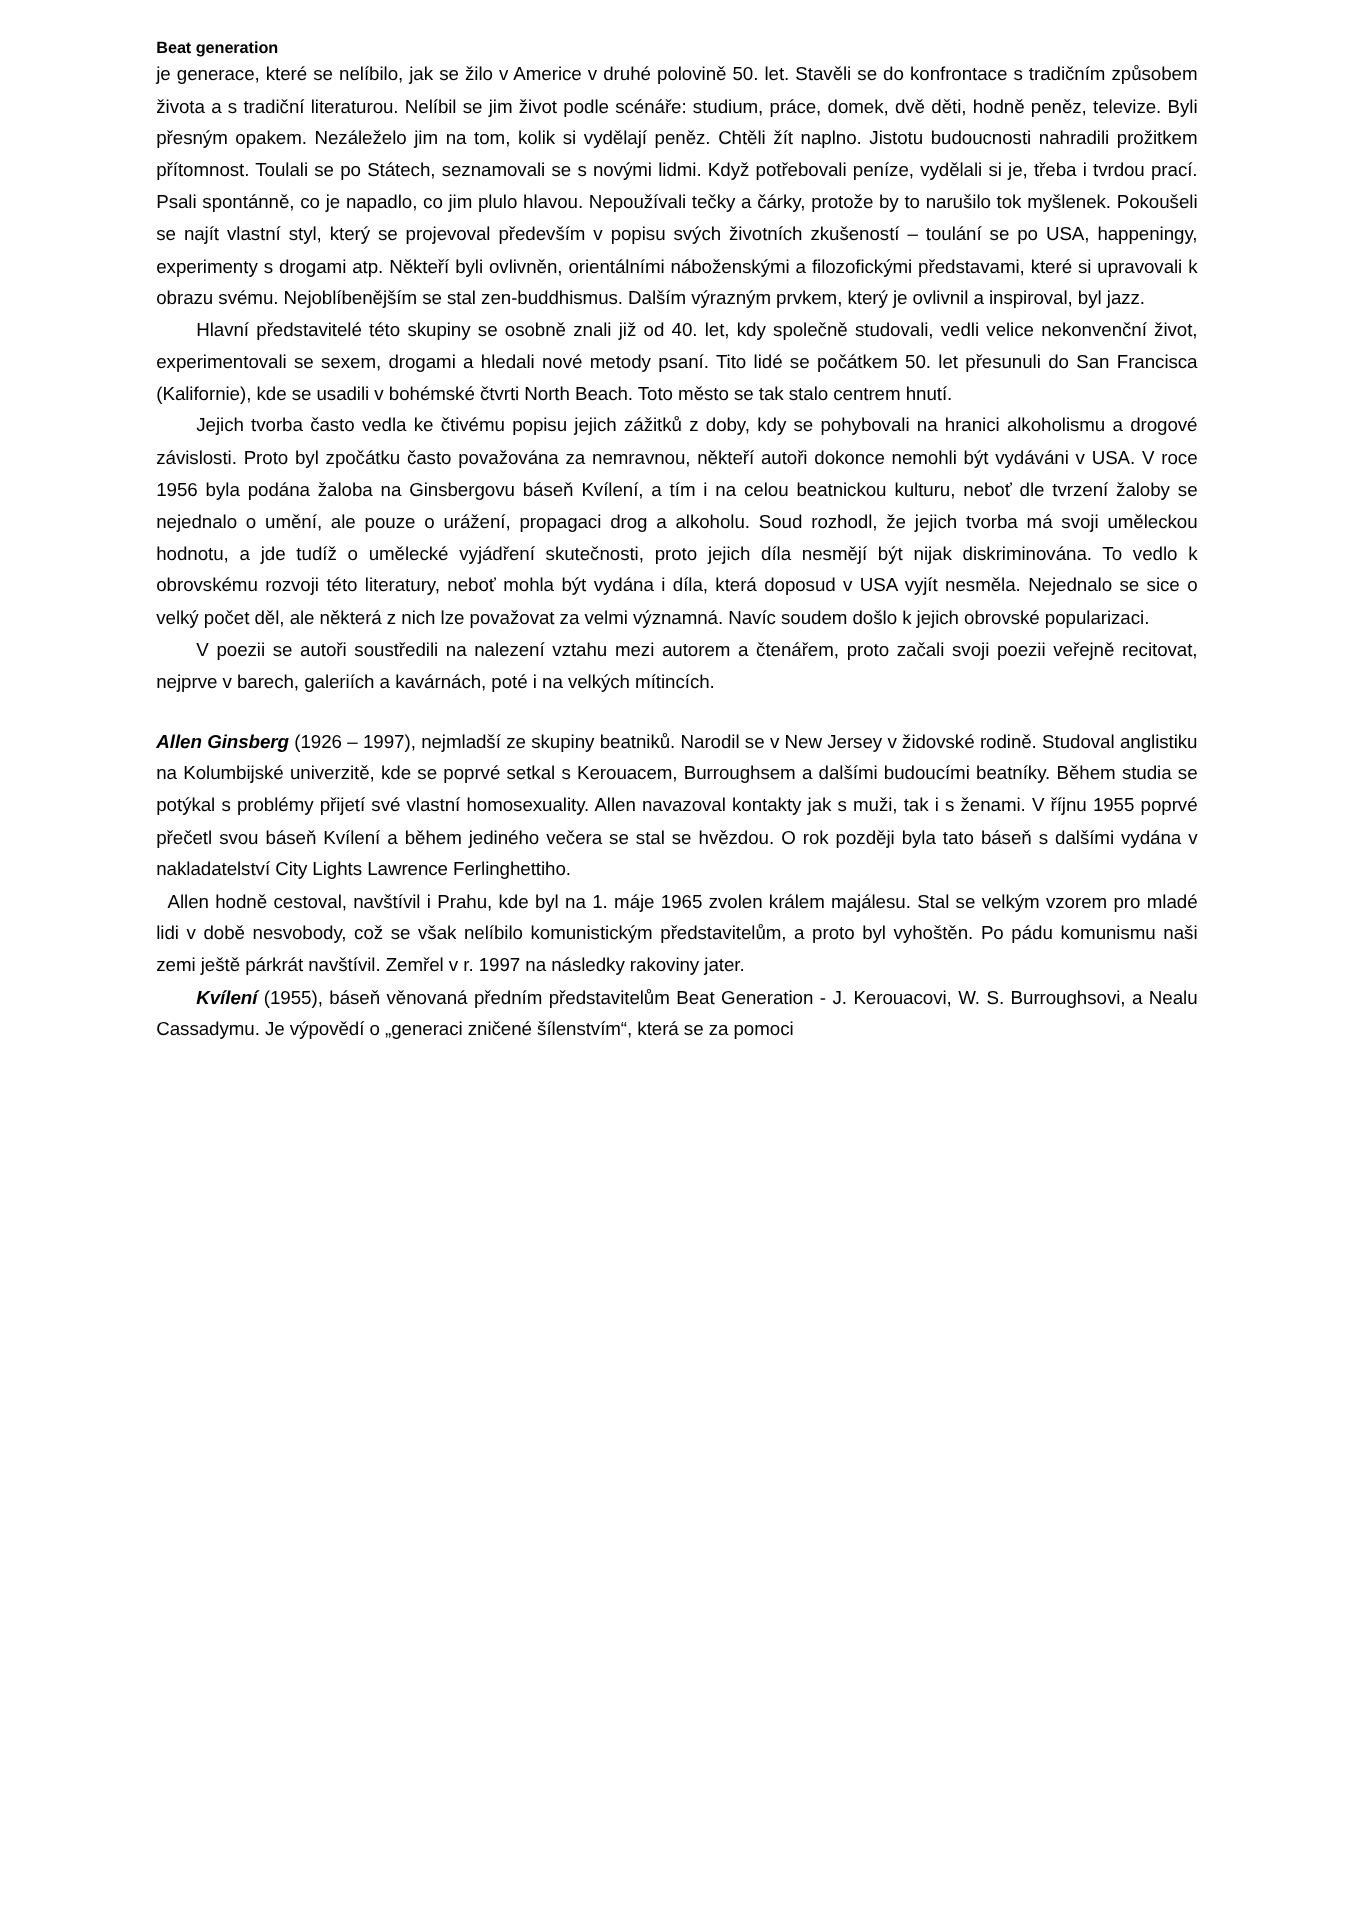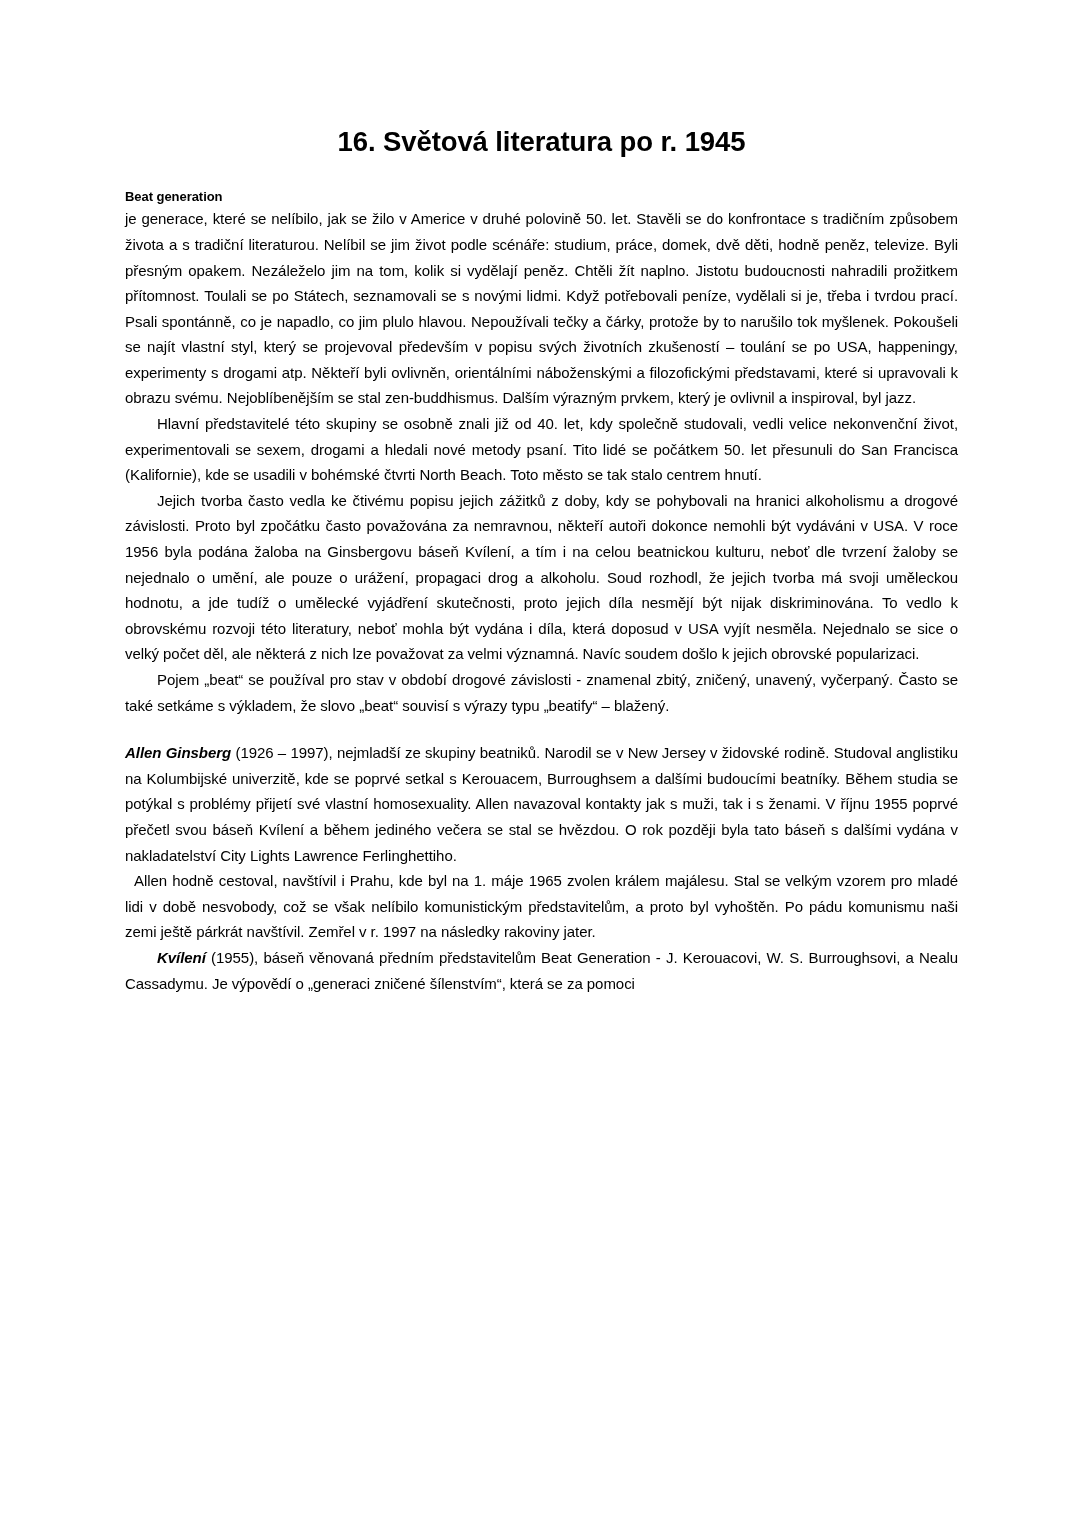--- a/index.html
+++ b/index.html
@@ -73,33 +73,32 @@
   }
   b, strong { font-weight: bold; font-style: italic; }
   .bi { font-weight: bold; font-style: italic; margin-top: 12px; }
 </style>
 </head>
 <body>
 
 <div class="page">
   <div class="content">
 
-    <h1 class="doc-title">16. Světová literatura po r. 1945</h1>
 
 
     <h3 class="section-head">Beat generation</h3>
 
     <p class="body">je generace, které se nelíbilo, jak se žilo v Americe v druhé polovině 50. let. Stavěli se do konfrontace s tradičním způsobem života a s tradiční literaturou. Nelíbil se jim život podle scénáře: studium, práce, domek, dvě děti, hodně peněz, televize. Byli přesným opakem. Nezáleželo jim na tom, kolik si vydělají peněz. Chtěli žít naplno. Jistotu budoucnosti nahradili prožitkem přítomnost. Toulali se po Státech, seznamovali se s novými lidmi. Když potřebovali peníze, vydělali si je, třeba i tvrdou prací. Psali spontánně, co je napadlo, co jim plulo hlavou. Nepoužívali tečky a čárky, protože by to narušilo tok myšlenek. Pokoušeli se najít vlastní styl, který se projevoval především v popisu svých životních zkušeností – toulání se po USA, happeningy, experimenty s drogami atp. Někteří byli ovlivněn, orientálními náboženskými a filozofickými představami, které si upravovali k obrazu svému. Nejoblíbenějším se stal zen-buddhismus. Dalším výrazným prvkem, který je ovlivnil a inspiroval, byl jazz.</p>
 
     <p class="body indent">Hlavní představitelé této skupiny se osobně znali již od 40. let, kdy společně studovali, vedli velice nekonvenční život, experimentovali se sexem, drogami a hledali nové metody psaní. Tito lidé se počátkem 50. let přesunuli do San Francisca (Kalifornie), kde se usadili v bohémské čtvrti North Beach. Toto město se tak stalo centrem hnutí.</p>
 
     <p class="body indent">Jejich tvorba často vedla ke čtivému popisu jejich zážitků z doby, kdy se pohybovali na hranici alkoholismu a drogové závislosti. Proto byl zpočátku často považována za nemravnou, někteří autoři dokonce nemohli být vydáváni v USA. V roce 1956 byla podána žaloba na Ginsbergovu báseň Kvílení, a tím i na celou beatnickou kulturu, neboť dle tvrzení žaloby se nejednalo o umění, ale pouze o urážení, propagaci drog a alkoholu. Soud rozhodl, že jejich tvorba má svoji uměleckou hodnotu, a jde tudíž o umělecké vyjádření skutečnosti, proto jejich díla nesmějí být nijak diskriminována. To vedlo k obrovskému rozvoji této literatury, neboť mohla být vydána i díla, která doposud v USA vyjít nesměla. Nejednalo se sice o velký počet děl, ale některá z nich lze považovat za velmi významná. Navíc soudem došlo k jejich obrovské popularizaci.</p>
 
+    <p class="body indent">V poezii se autoři soustředili na nalezení vztahu mezi autorem a čtenářem, proto začali svoji poezii veřejně recitovat, nejprve v barech, galeriích a kavárnách, poté i na velkých mítincích.</p>
 
-    <p class="body indent">Pojem „beat“ se používal pro stav v období drogové závislosti - znamenal zbitý, zničený, unavený, vyčerpaný. Často se také setkáme s výkladem, že slovo „beat“ souvisí s výrazy typu „beatify“ – blažený.</p>
 
 
     <div class="gap-block"></div>
 
     <p class="body"><b>Allen Ginsberg</b><span> (1926 – 1997), nejmladší ze skupiny beatniků. Narodil se v New Jersey v židovské rodině. Studoval anglistiku na Kolumbijské univerzitě, kde se poprvé setkal s Kerouacem, Burroughsem a dalšími budoucími beatníky. Během studia se potýkal s problémy přijetí své vlastní homosexuality. Allen navazoval kontakty jak s muži, tak i s ženami. V říjnu 1955 poprvé přečetl svou báseň Kvílení a během jediného večera se stal se hvězdou. O rok později byla tato báseň s dalšími vydána v nakladatelství City Lights Lawrence Ferlinghettiho.</span></p>
 
     <p class="body indent-sm">Allen hodně cestoval, navštívil i Prahu, kde byl na 1. máje 1965 zvolen králem majálesu. Stal se velkým vzorem pro mladé lidi v době nesvobody, což se však nelíbilo komunistickým představitelům, a proto byl vyhoštěn. Po pádu komunismu naši zemi ještě párkrát navštívil. Zemřel v r. 1997 na následky rakoviny jater.</p>
 
     <p class="body indent"><span class="bi">Kvílení</span><span> (1955), báseň věnovaná předním představitelům Beat Generation - J. Kerouacovi, W. S. Burroughsovi, a Nealu Cassadymu. Je výpovědí o „generaci zničené šílenstvím“, která se za pomoci</span></p>
 

